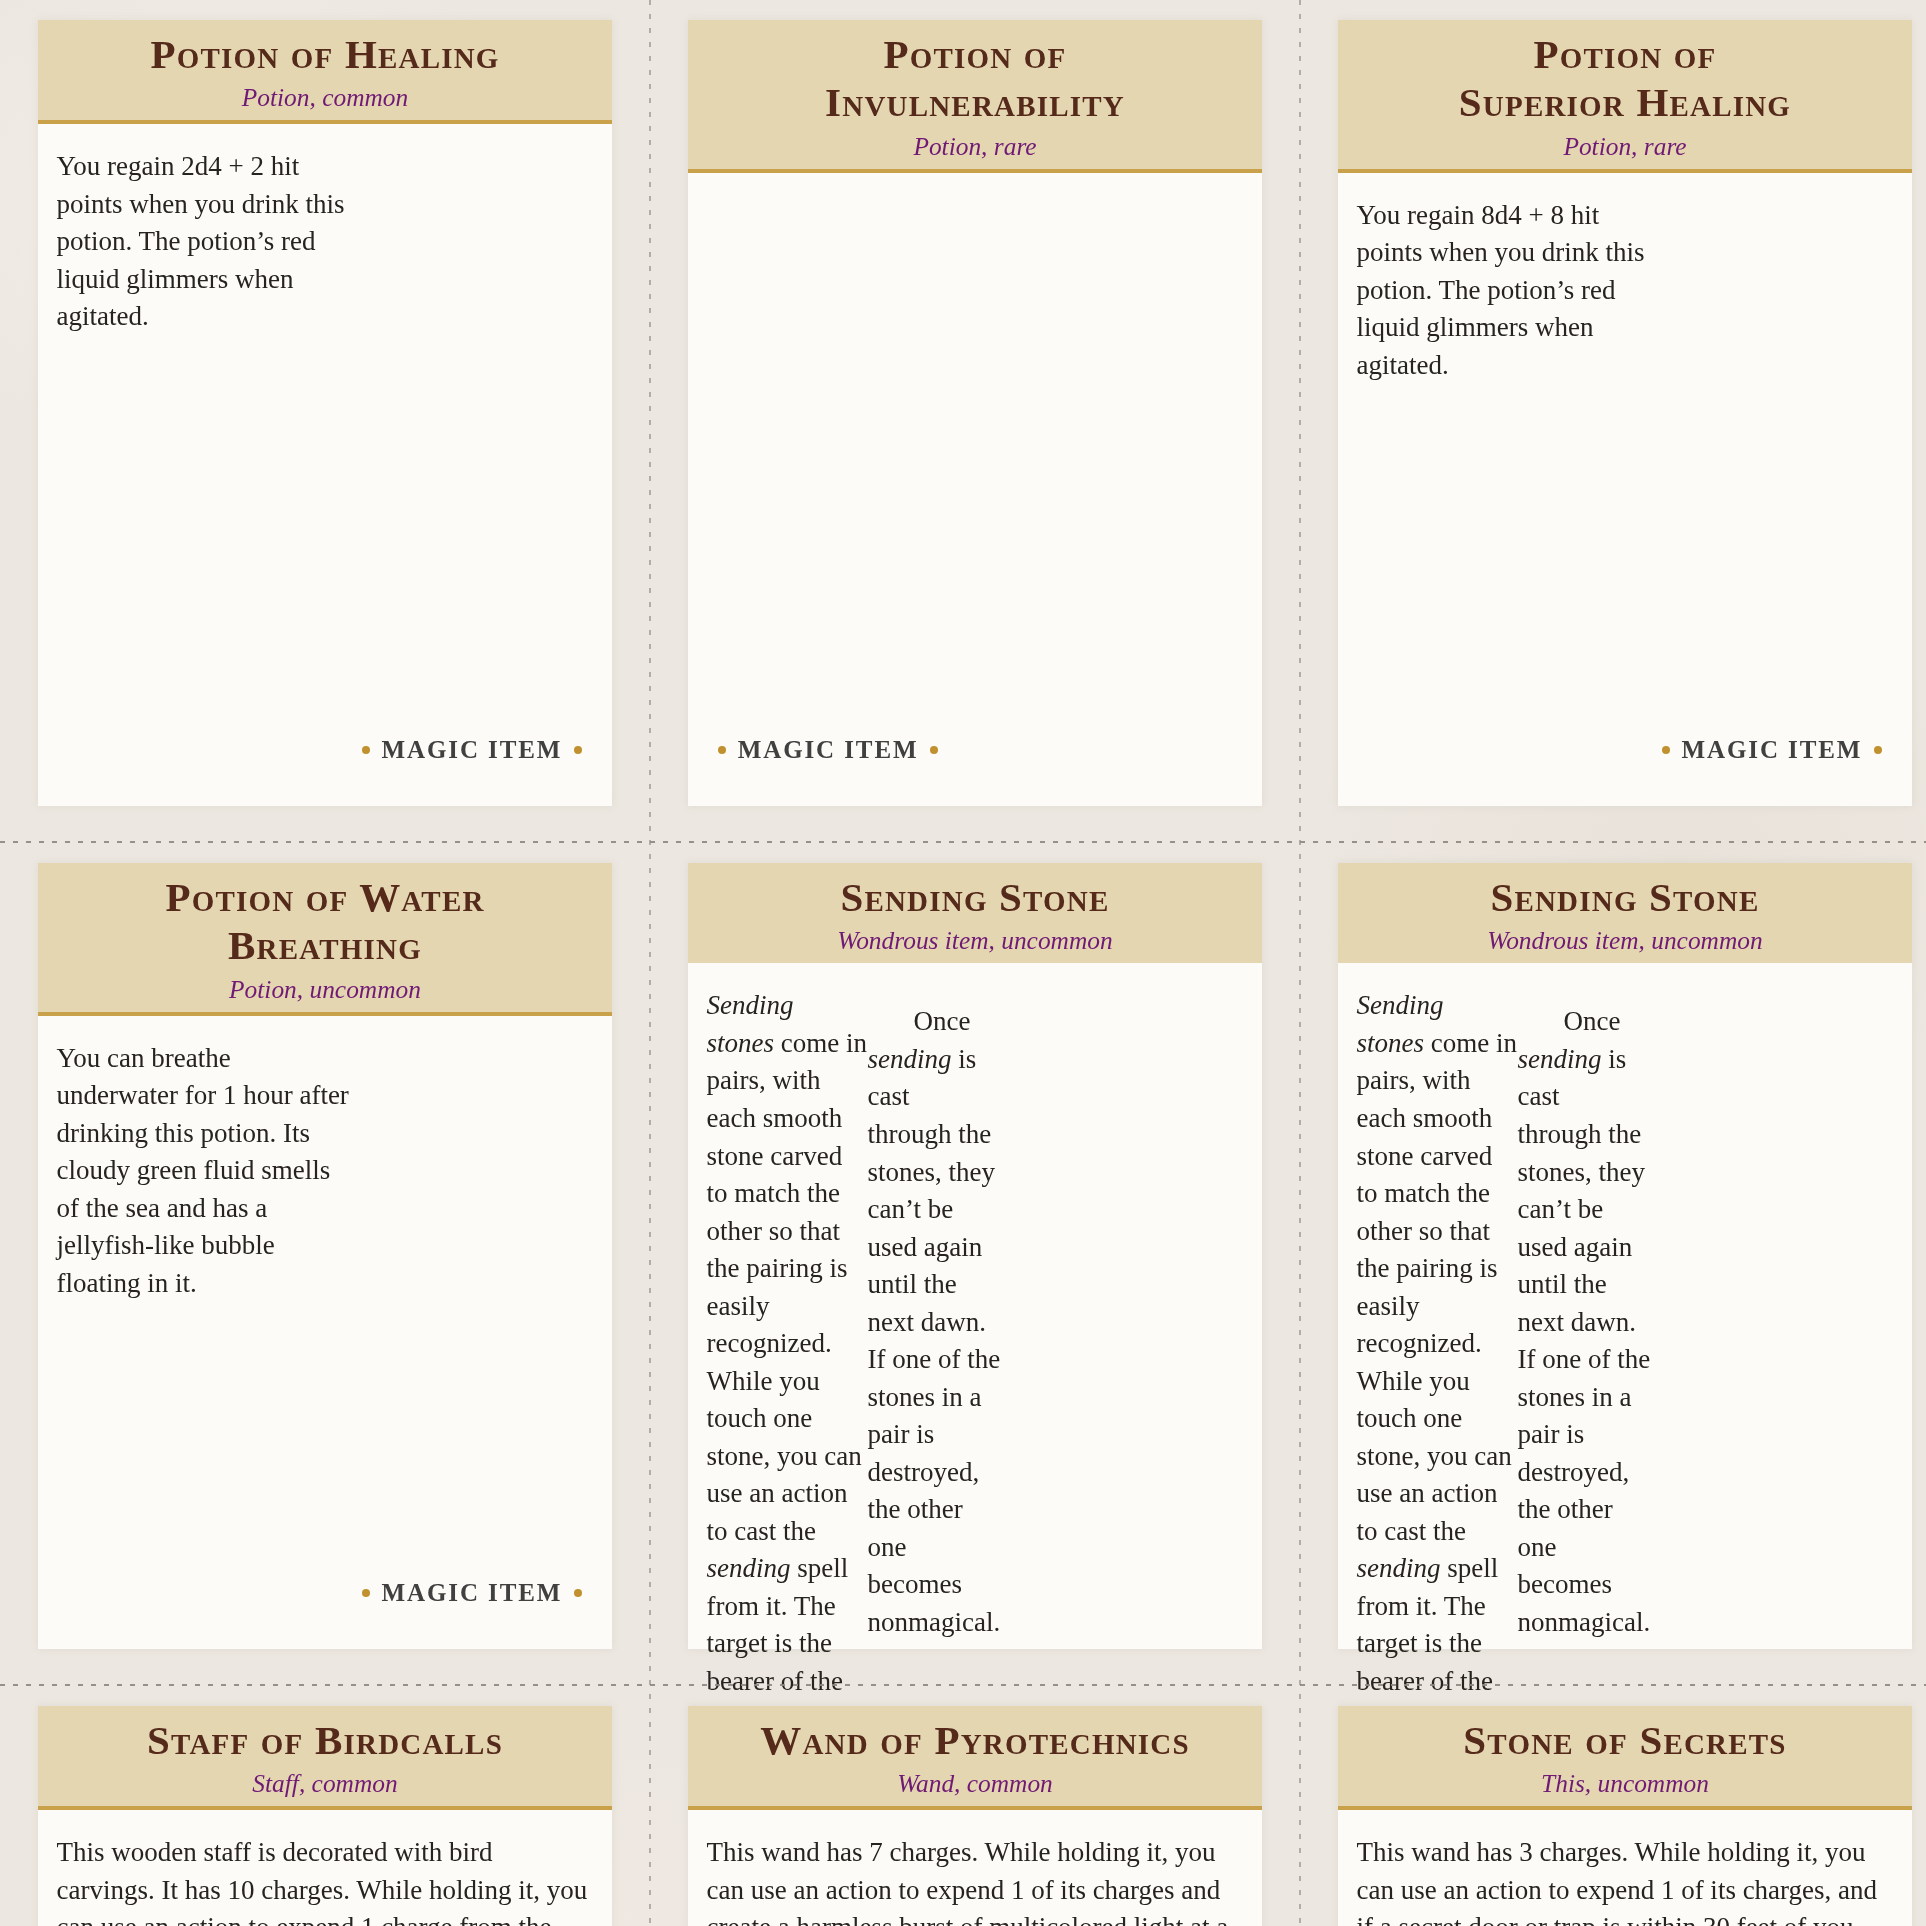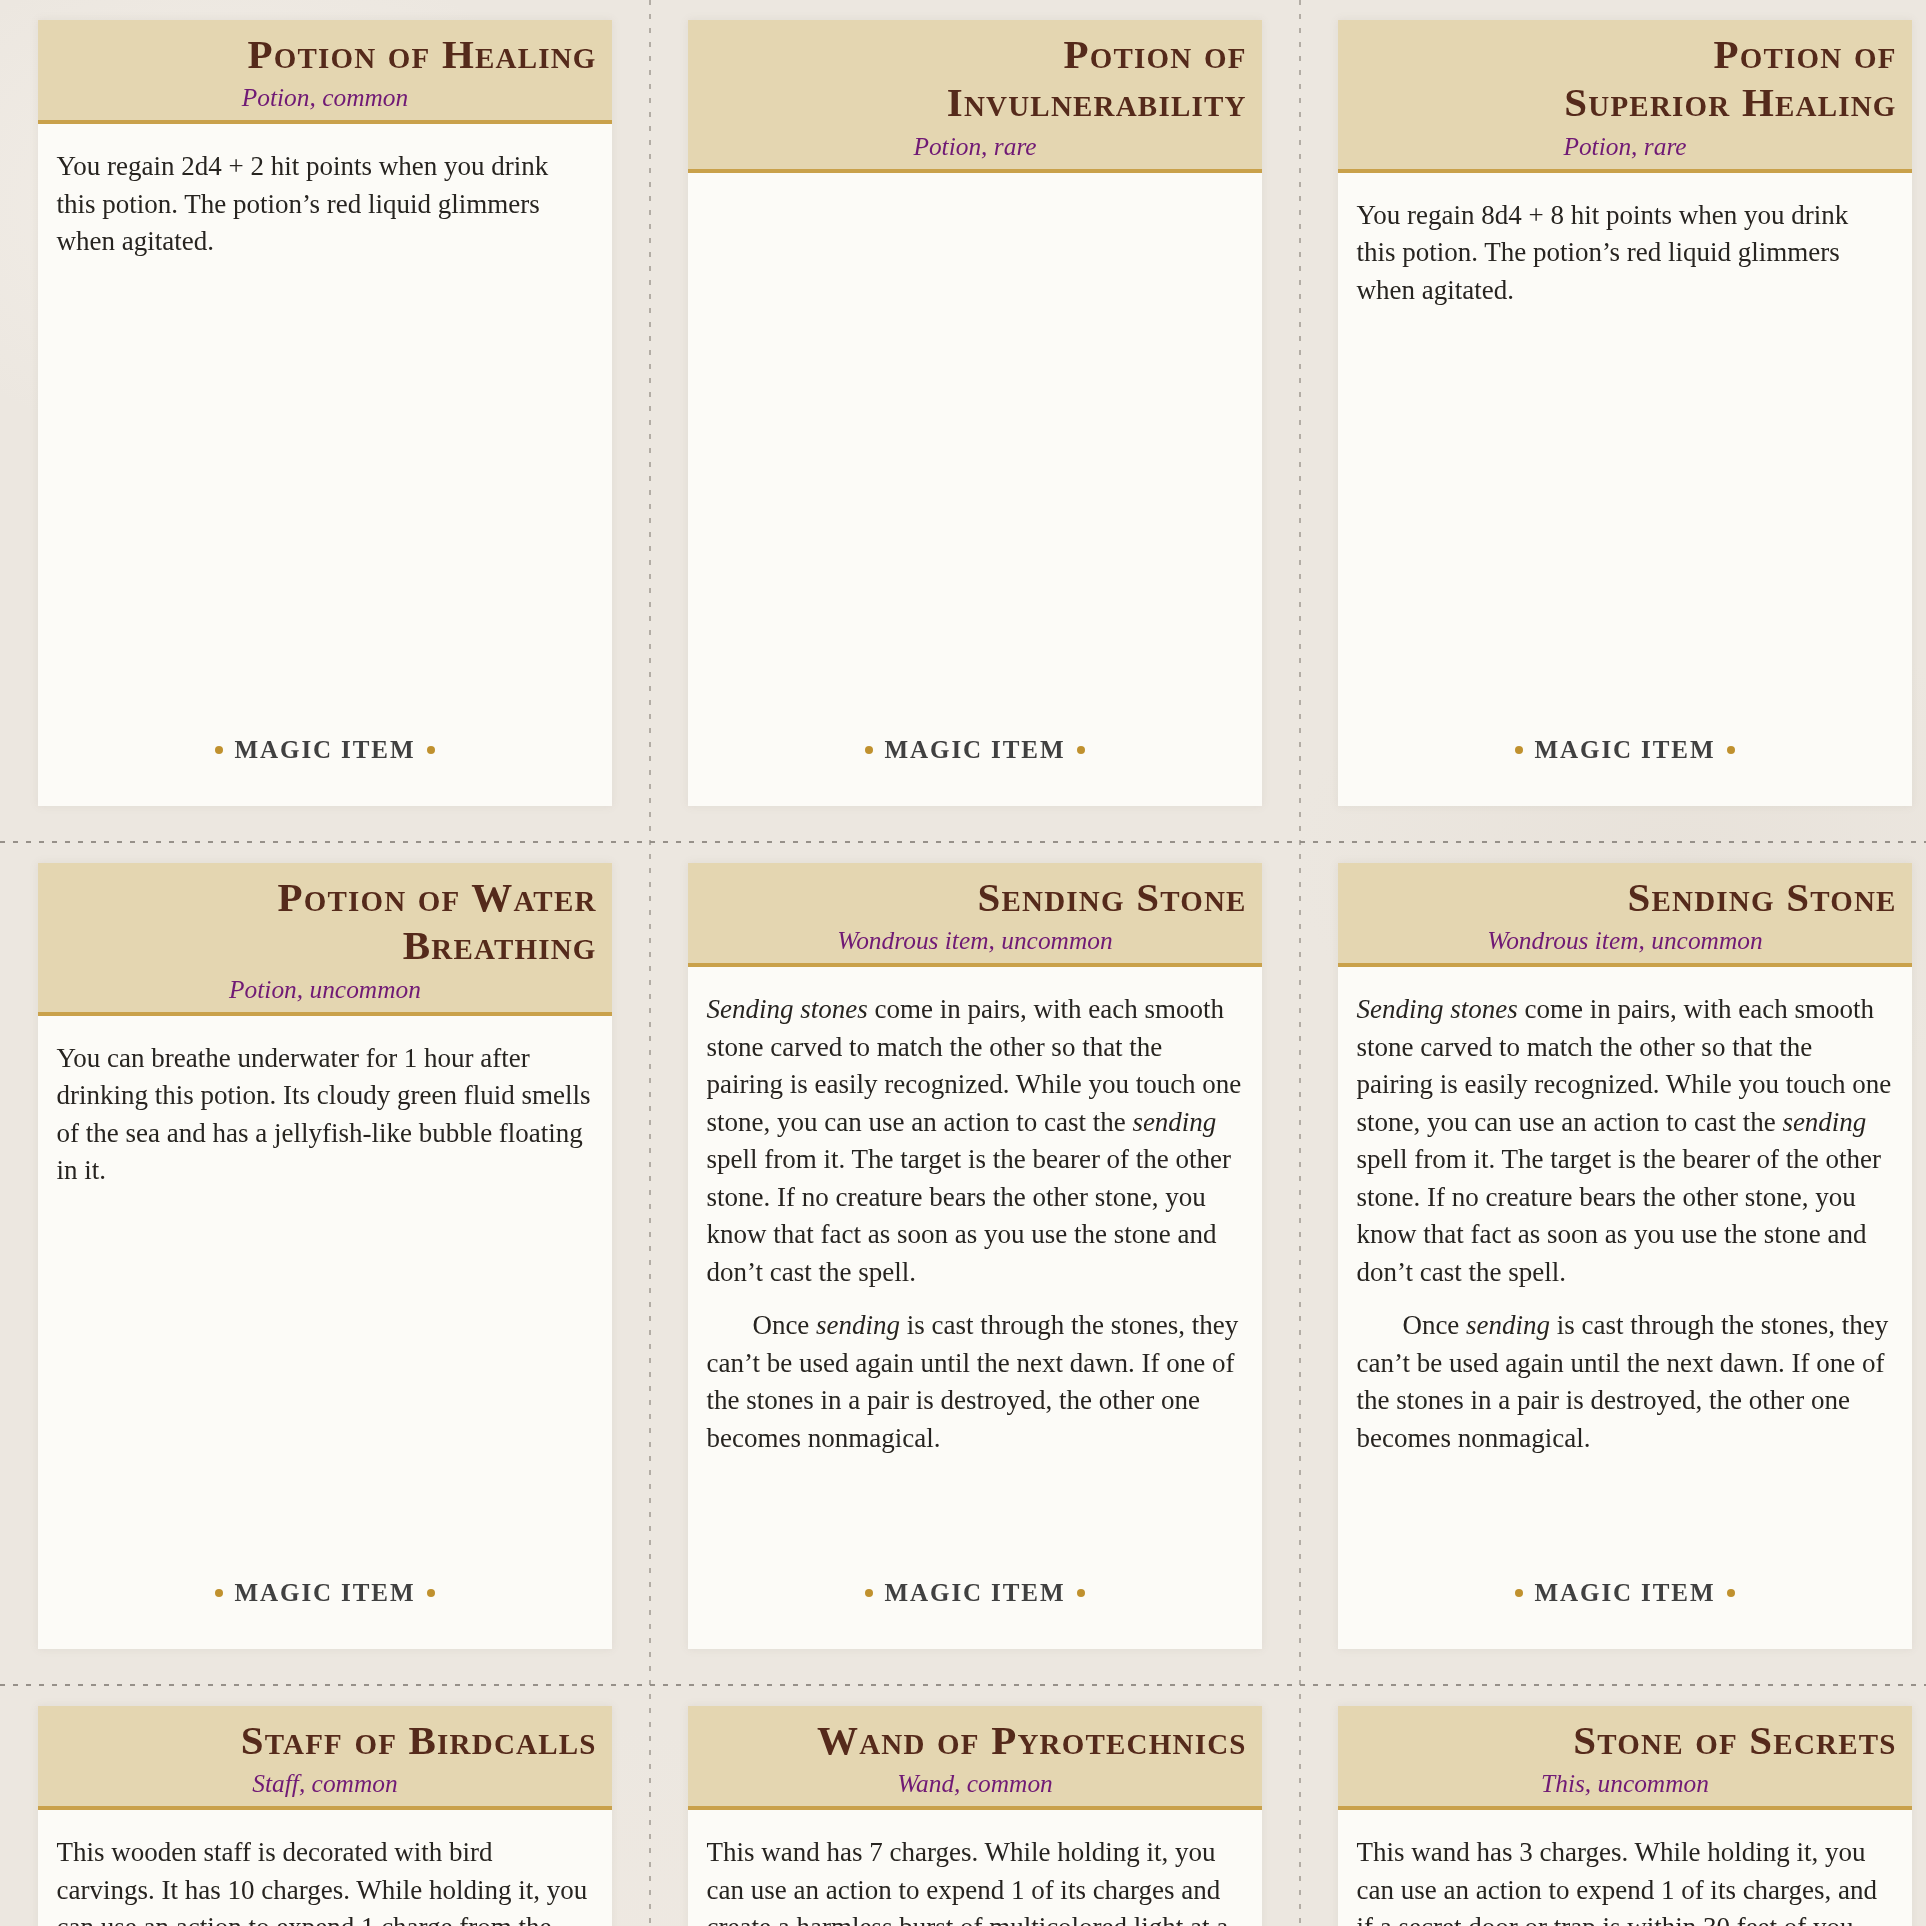--- a/index.html
+++ b/index.html
@@ -35,32 +35,31 @@
     text-align:center;
     padding:10px 15.4px 7.7px 15.4px;
   }
   .card-title {
     font-size:41px; line-height:1.18;
     font-weight:700;
     font-variant:small-caps;
     letter-spacing:1.2px;
     color:#552a1b;
     white-space:pre-line;
-    text-align:right;
   }
   .card-rarity {
     font-style:italic;
     font-size:25.4px; line-height:1.2;
     color:#701a75;
     margin-top:3.9px;
   }
   .header-divider { height:3.9px; background:#c9a14b; }
   .card-body {
     flex:1;
-    display:flex; flex-direction:column;
+    display:flex; flex-direction:row;
     padding:24px 18.5px 17px 18.5px;
     font-size:27px; line-height:1.39;
     color:#272420;
   }
   .card-body p { margin:0; }
   .card-body p + p { text-indent:1.7em;margin-top:16px; }
   .magic-item-footer {
     margin-top:auto;
     text-align:center;
     padding:9.2px 0 20px 0;

